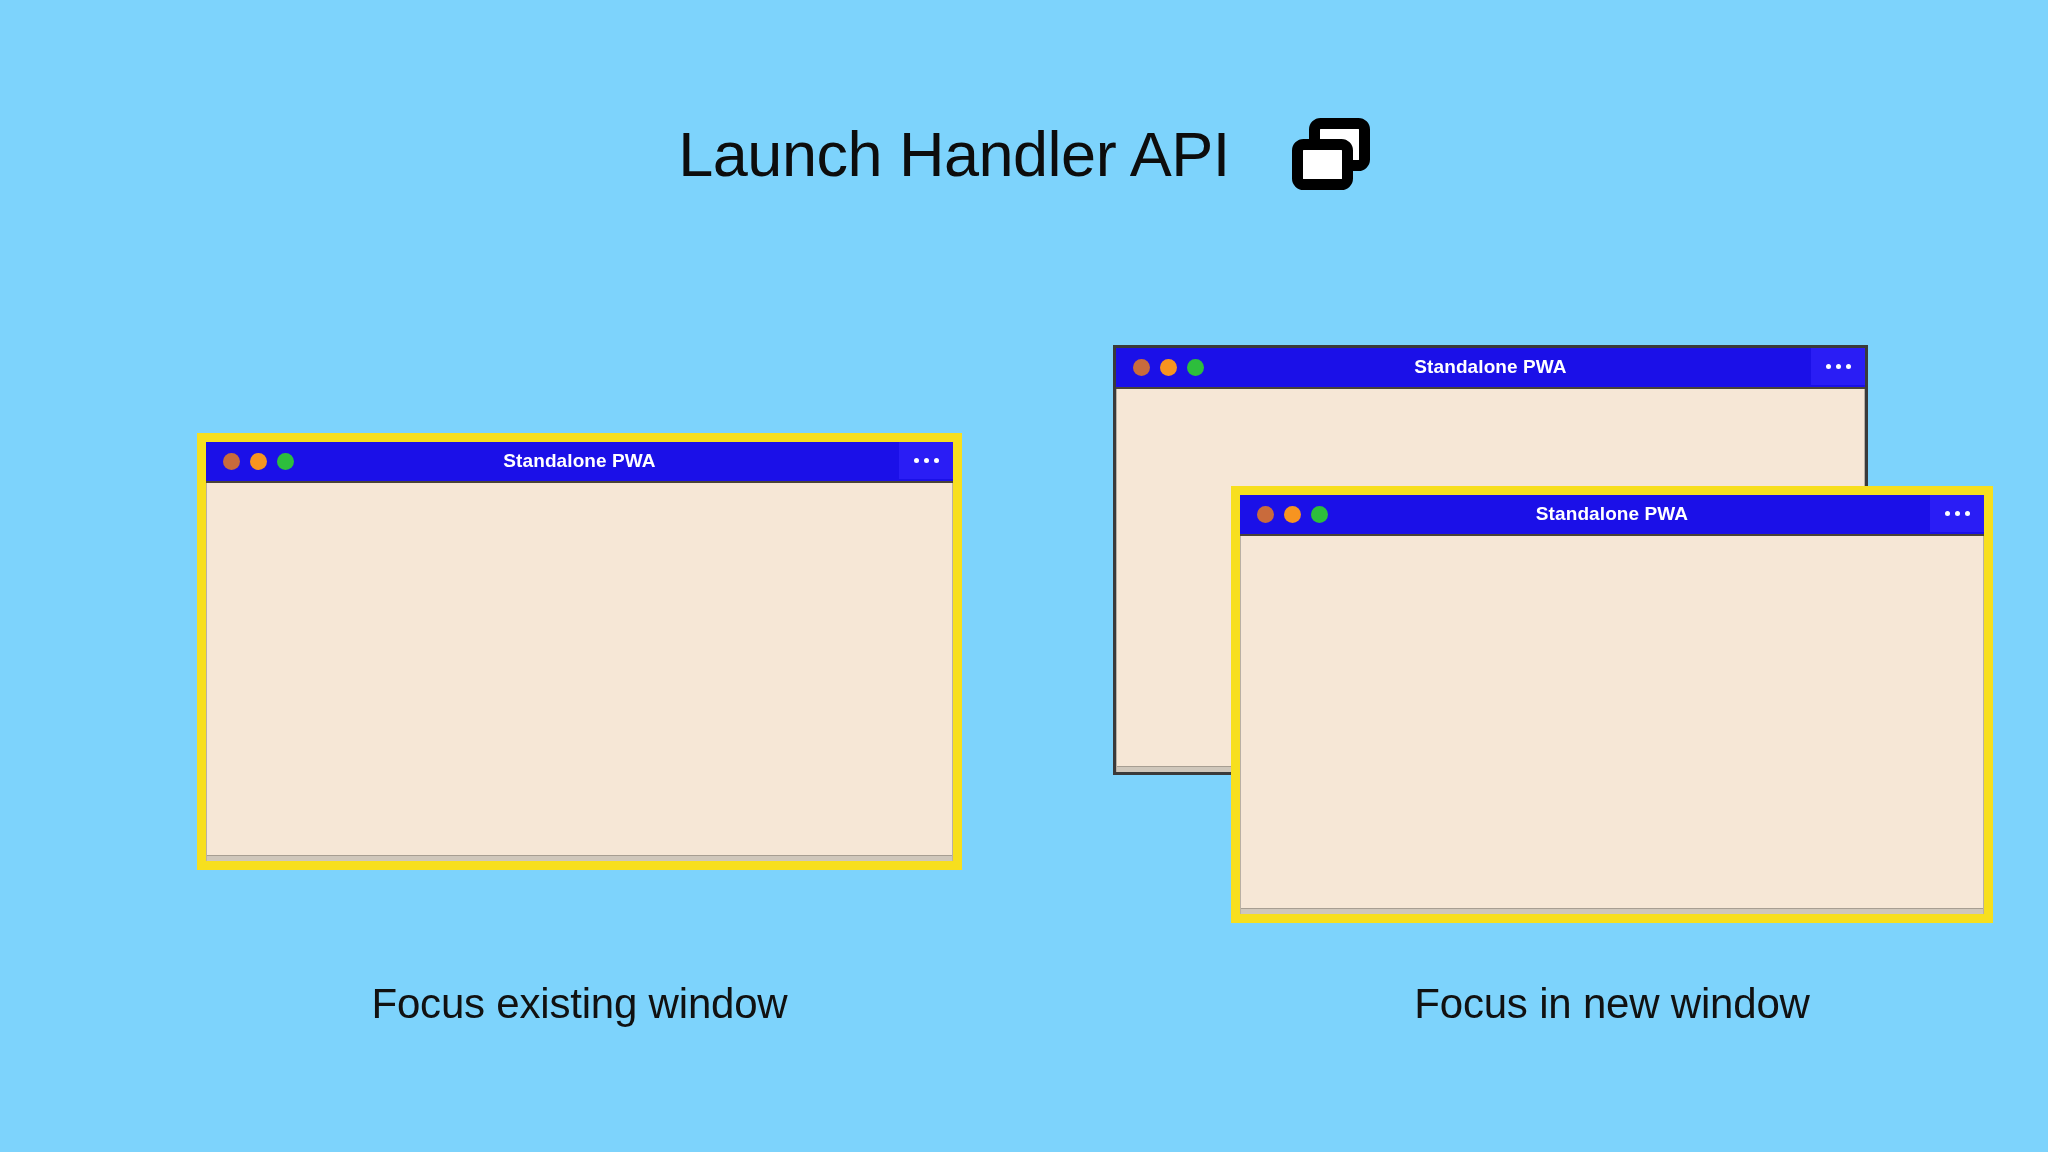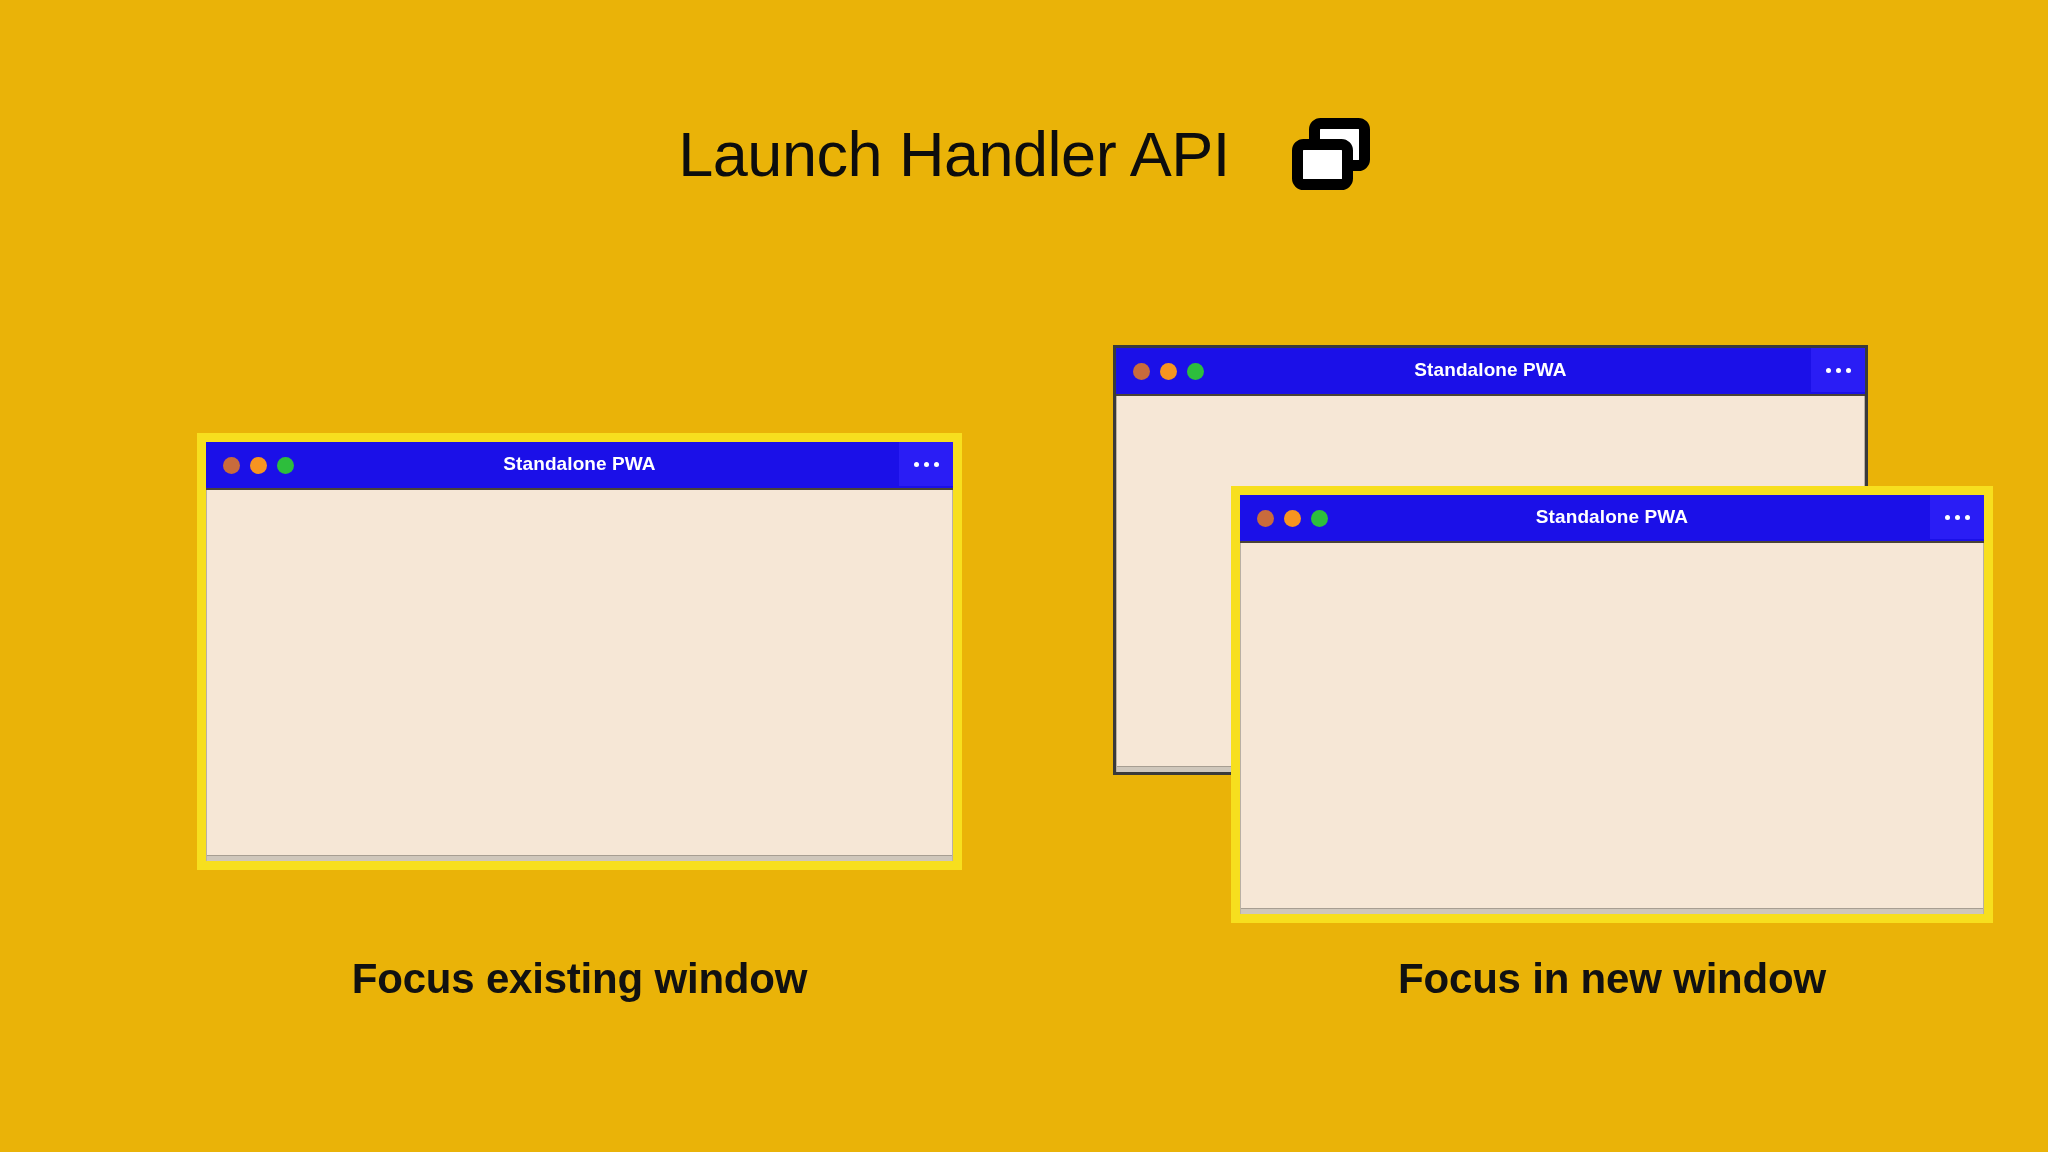--- a/index.html
+++ b/index.html
@@ -13,21 +13,21 @@
     height: 1152px;
     position: relative;
     overflow: hidden;
     font-family: "Liberation Sans", sans-serif;
     -webkit-font-smoothing: antialiased;
   }
 
   .slide {
     position: absolute;
     inset: 0;
-    background: #eab308;
+    background: #7dd3fc;
   }
 
   
   .header {
     position: absolute;
     left: 0;
     top: 118px;
     width: 2048px;
     display: flex;
     align-items: center;
@@ -70,21 +70,21 @@
     box-sizing: border-box;
     background: #F6E7D6;
     display: flex;
     flex-direction: column;
     overflow: hidden;
   }
 
   .titlebar {
     position: relative;
     flex: none;
-    height: 48px;
+    height: 41px;
     background: #1B10E8;
     display: flex;
     align-items: center;
     box-sizing: border-box;
     padding-left: 17px;
     border-bottom: 2px solid #4a4338;
   }
 
   .dots {
     display: flex;
@@ -175,25 +175,26 @@
     left: 1231px;
     top: 486px;
     width: 762px;
     height: 437px;
   }
 
   
   .caption {
     position: absolute;
     font-size: 42px;
-    font-weight: 700;
+    font-weight: 400;
     color: #111111;
     letter-spacing: -0.2px;
     white-space: nowrap;
     text-align: center;
+    margin-top: 25px;
   }
   #caption-focus-existing {
     left: 197px;
     width: 765px;
     top: 955px;
   }
   #caption-launch-new {
     left: 1231px;
     width: 762px;
     top: 955px;

